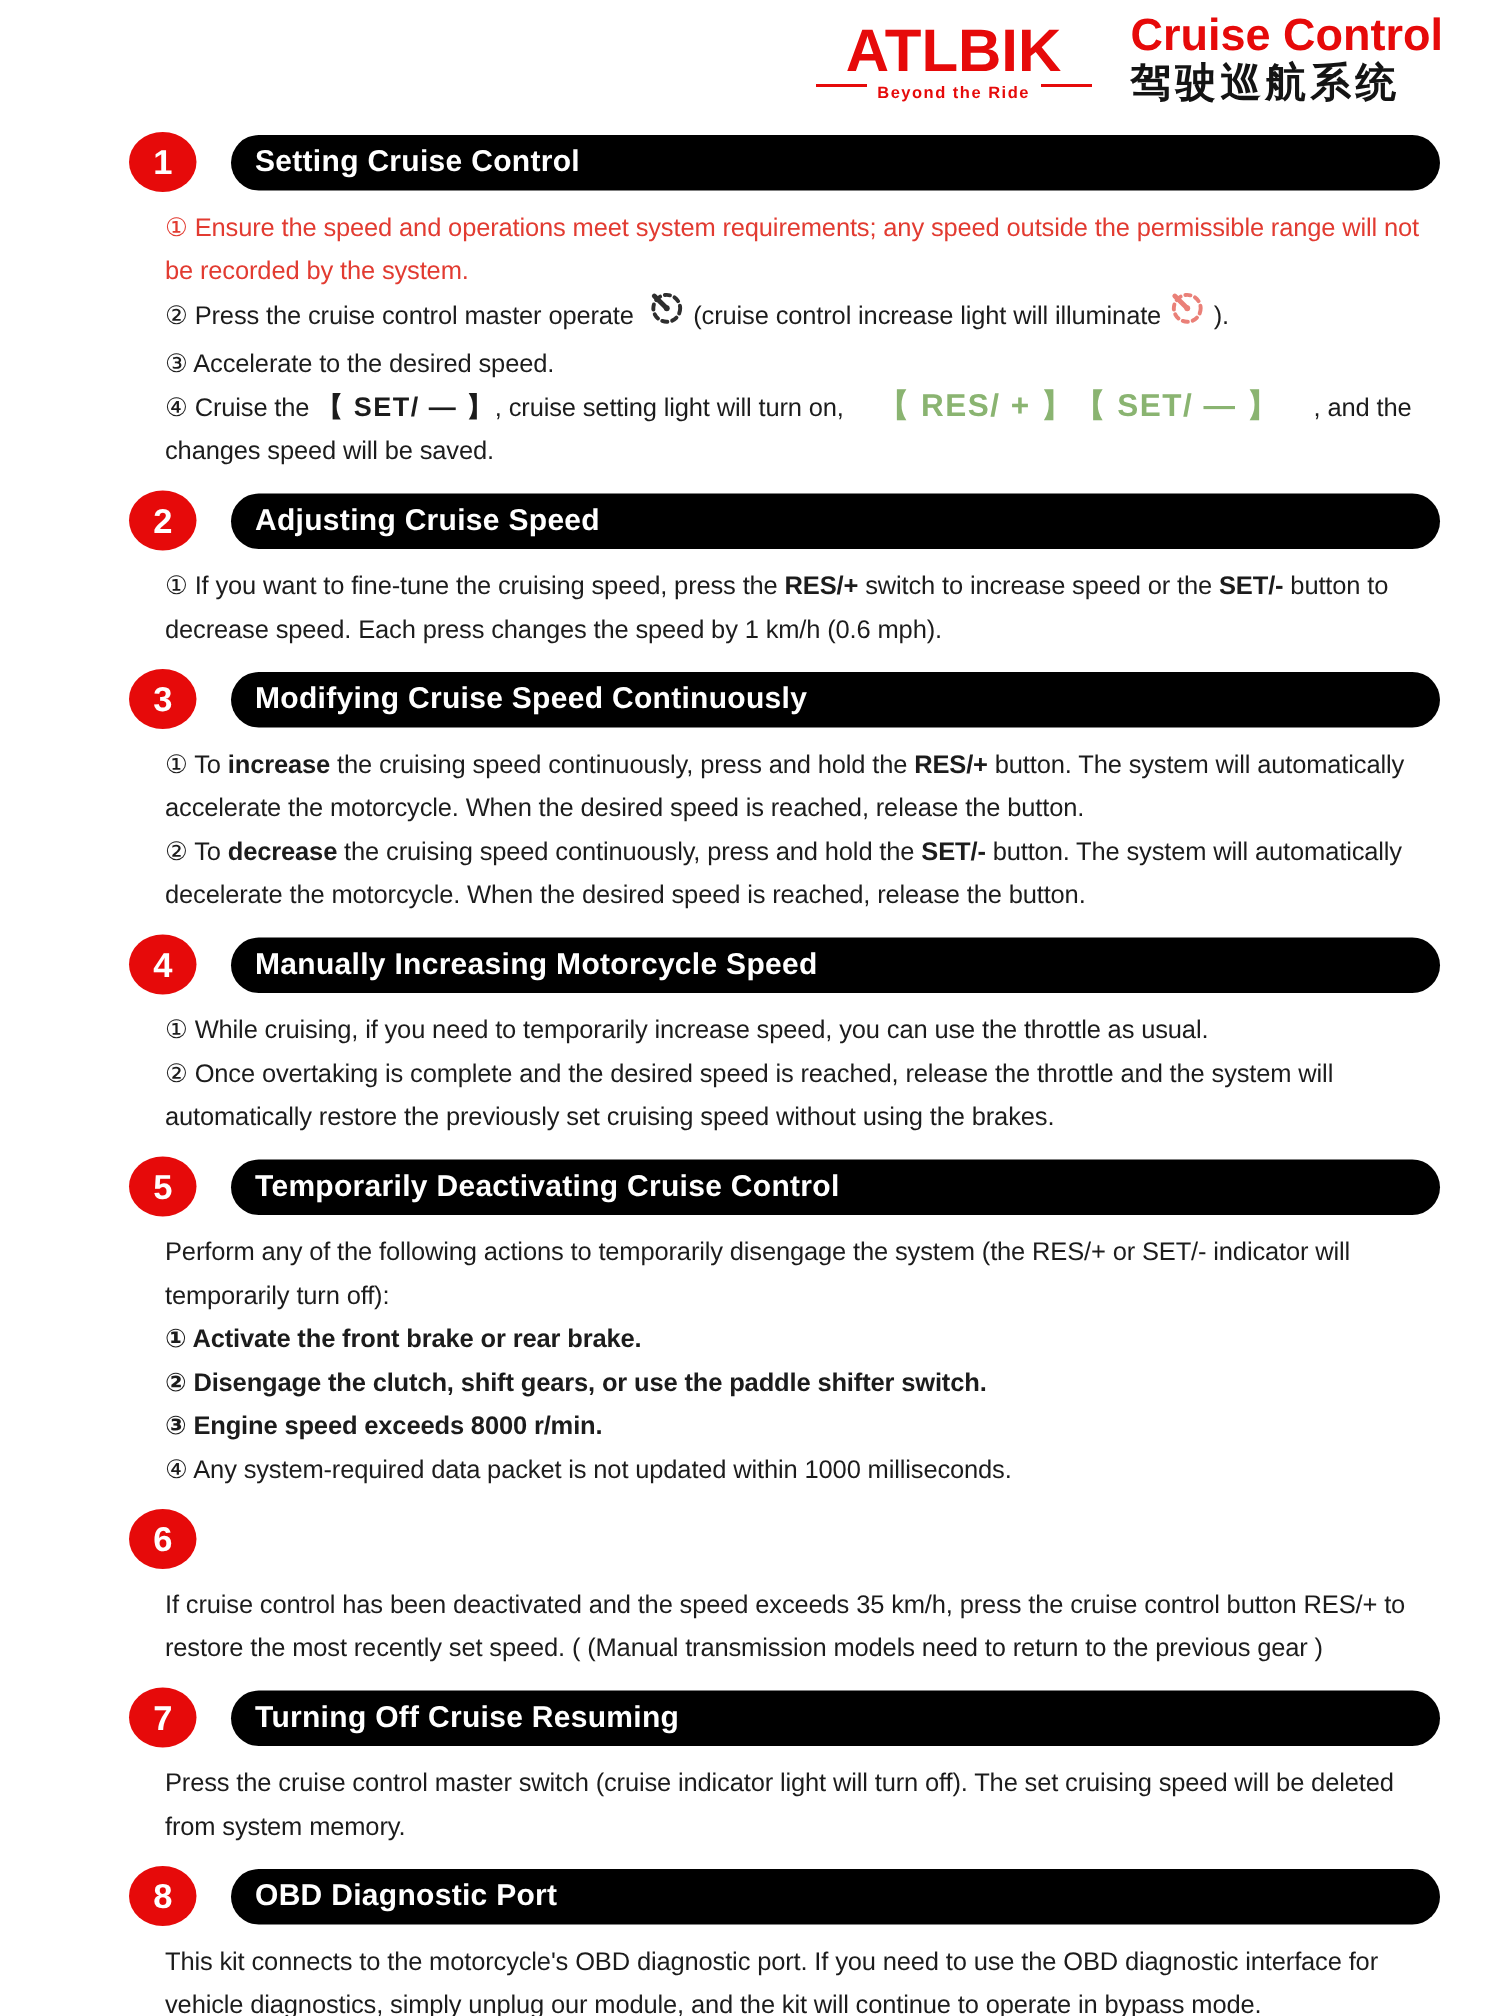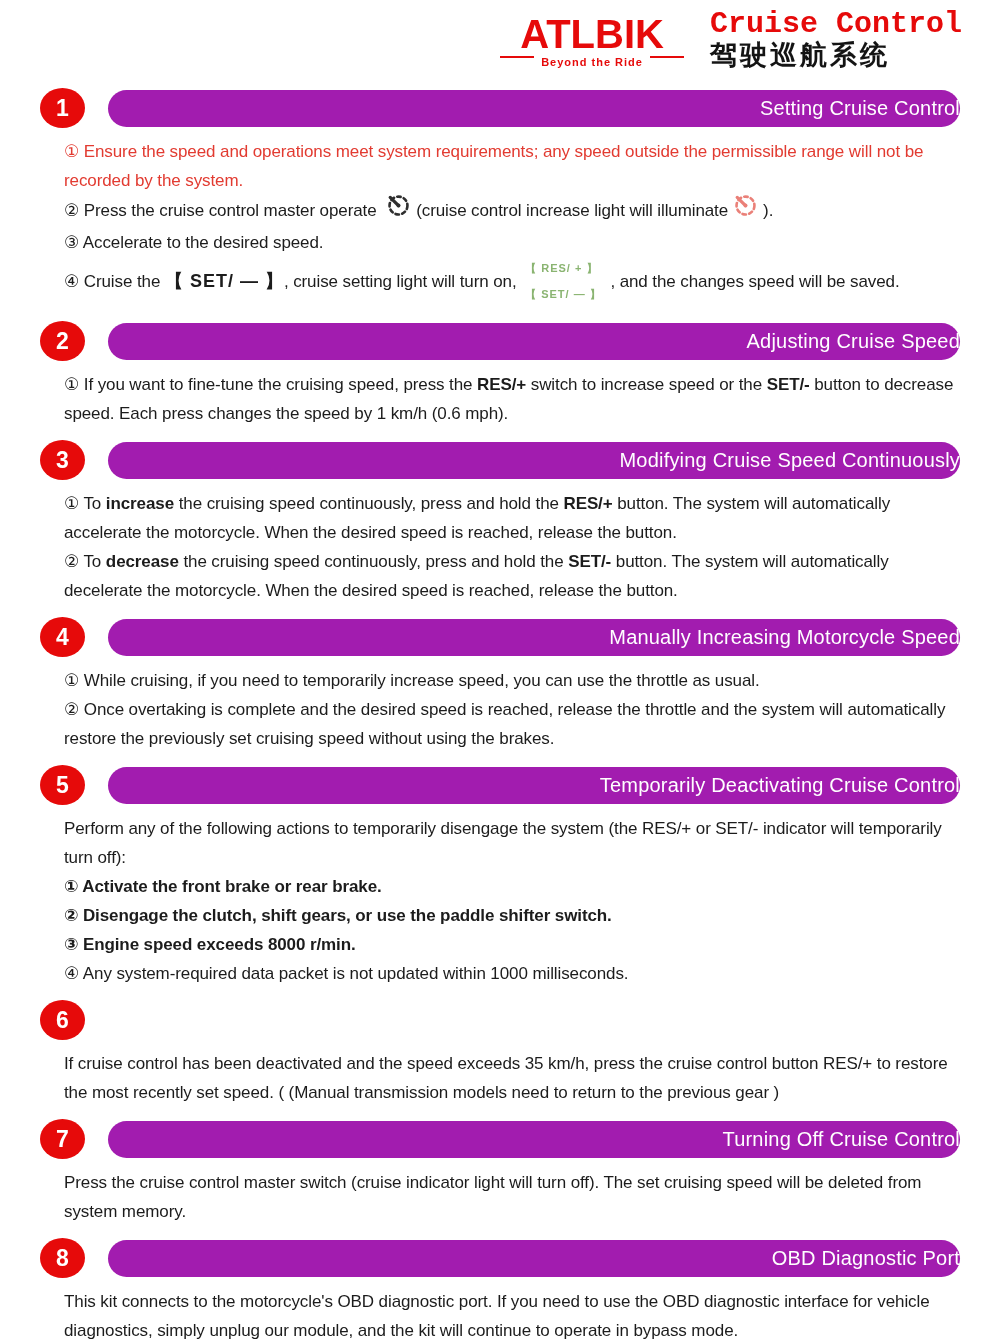--- a/index.html
+++ b/index.html
@@ -5,20 +5,21 @@
   * { margin:0; padding:0; box-sizing:border-box; }
   html,body { background:#ffffff; }
   .page {
     position:relative;
     width:1008px; height:1344px;
     margin:0 auto;
     background:#ffffff;
     overflow:hidden;
     font-family:"Liberation Sans","DejaVu Sans",sans-serif;
     color:#1c1c1c;
+    padding-left:46px;
   }
   
   .brand {
     display:flex;
     justify-content:flex-end;
     align-items:flex-start;
     gap:26px;
     padding:8px 46px 0 0;
     height:76px;
   }
@@ -34,64 +35,63 @@
     display:flex; align-items:flex-start; justify-content:center;
     gap:7px; margin-top:2px;
   }
   .tl-line { width:34px; border-top:2px solid #e60a0a; }
   .tl-text {
     color:#e60a0a; font-size:11px; font-weight:700; letter-spacing:1px;
     white-space:nowrap;
   }
   .title-block { text-align:left; }
   .title-en {
-    color:#e60a0a; font-size:30px; font-weight:800; line-height:32px;font-family:Liberation Mono, monospace;
+    color:#e60a0a; font-size:30px; font-weight:800; line-height:32px;
   }
   .title-zh {
     color:#141414; font-size:27px; font-weight:800; letter-spacing:3px; line-height:30px;
   }
   
   .section-header {
     display:flex; align-items:center; gap:23px;
     margin:12px 48px 0 40px;
   }
   .badge {
     flex:0 0 auto;
     width:45px; height:40px; border-radius:50%;
     background:#e60a0a; color:#ffffff;
     display:flex; align-items:center; justify-content:center;
     font-size:23px; font-weight:800;
   }
   .pill {
     flex:1 1 auto; height:37px; border-radius:19px;
-    background:#a21caf; color:#ffffff;
+    background:#000000; color:#ffffff;
     display:flex; align-items:center;
     padding-left:16px;
-    font-size:20px; font-weight:400;
+    font-size:20px; font-weight:700;
     letter-spacing:0.2px;
-    justify-content:flex-end;
   }
   .sec-body {
     margin:9px 48px 0 64px;
     font-size:17px; line-height:29px;
     letter-spacing:-0.1px;
   }
   .sec-body p { margin:0; }
   .red  { color:#e23b31; }
   .b    { font-weight:700; }
   .bracket { font-weight:700; font-size:18px; letter-spacing:1px; }
   .icon {
     display:inline-block; vertical-align:middle;
     margin:0 4px; position:relative; top:-2px;
   }
   .stack {
-    display:inline-flex; flex-direction:column;
+    display:inline-flex; flex-direction:row;
     vertical-align:middle;
-    margin:0 4px; position:relative; top:-2px;
-    color:#8ab471; font-weight:800; font-size:11px; line-height:26px;
+    margin:0 18px; position:relative; top:-2px;
+    color:#8ab471; font-weight:800; font-size:21px; line-height:26px;
     letter-spacing:1px;
   }
 </style>
 </head>
 <body>
 
 <div class="page">
 
   <header class="brand">
     <div class="logo-block">
@@ -189,21 +189,21 @@
           <span class="badge">6</span>
         </div>
         <div class="sec-body">
           <p><span>If cruise control has been deactivated and the speed exceeds 35 km/h, press the cruise control button RES/+ to restore the most recently set speed.  ( (Manual transmission models need to return to the previous gear )</span></p>
         </div>
       </section>
       <section class="section">
         <div class="section-header">
           <span class="badge">7</span>
           <div class="pill">
-            <span>Turning Off Cruise Control</span>
+            <span>Turning Off Cruise Resuming</span>
           </div>
         </div>
         <div class="sec-body">
           <p><span>Press the cruise control master switch (cruise indicator light will turn off). The set cruising speed will be deleted from system memory.</span></p>
         </div>
       </section>
       <section class="section">
         <div class="section-header">
           <span class="badge">8</span>
           <div class="pill">

